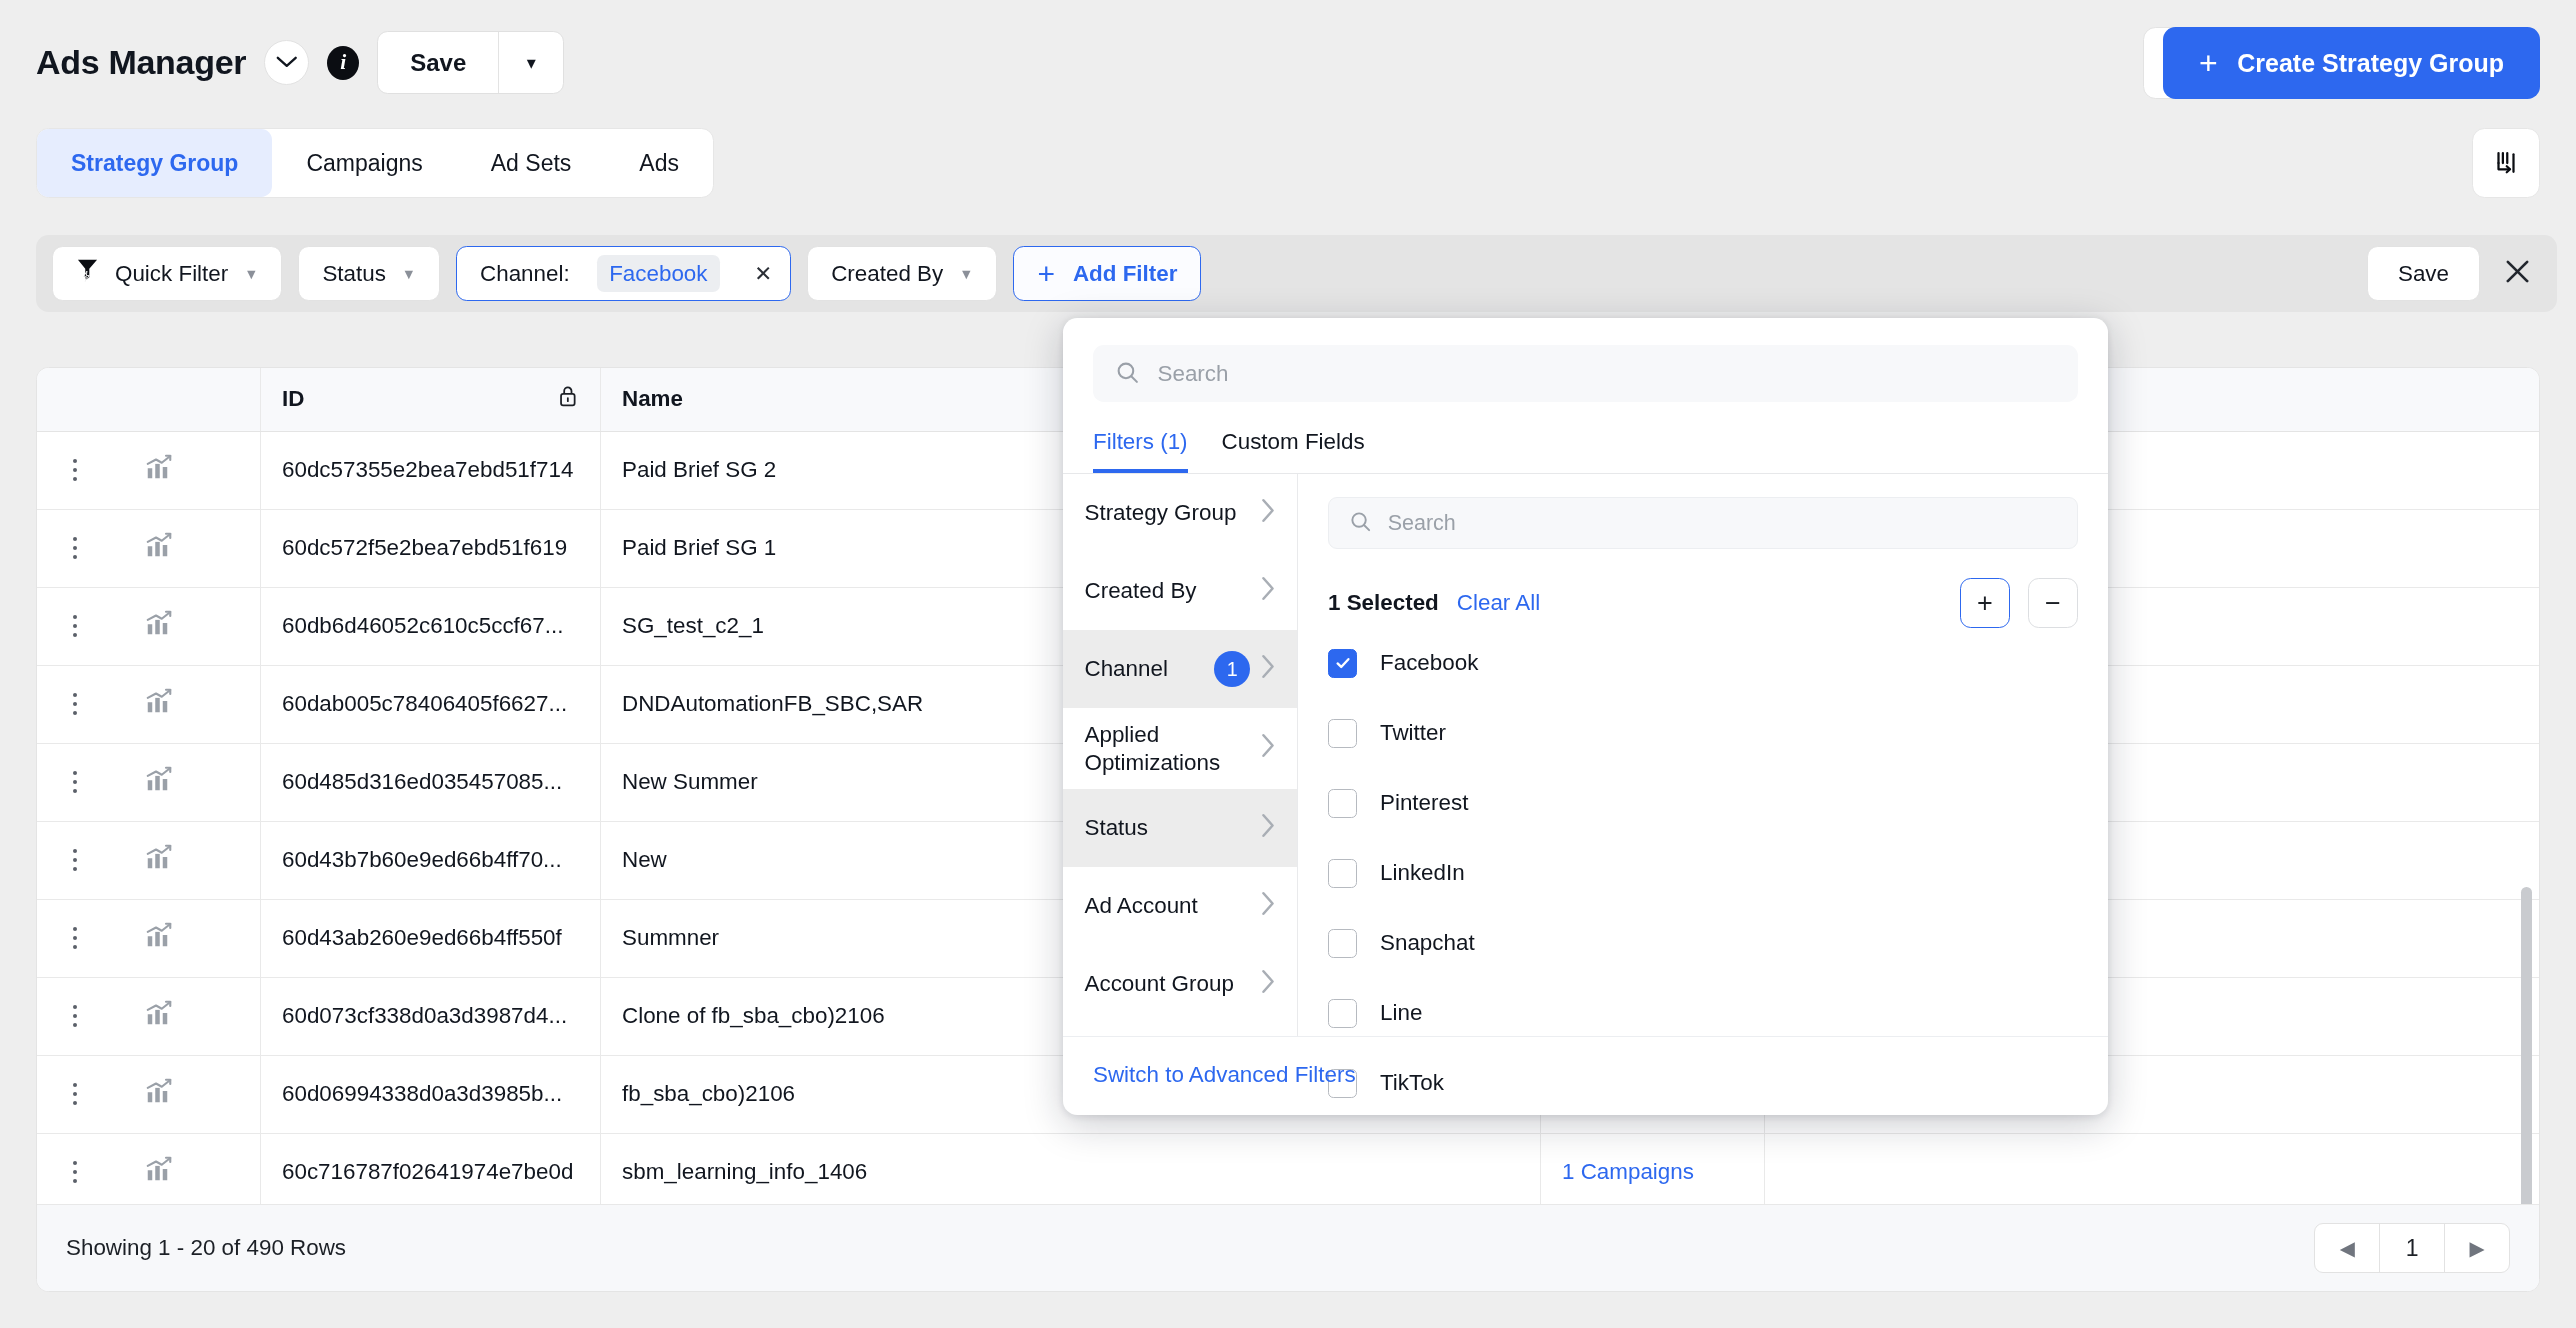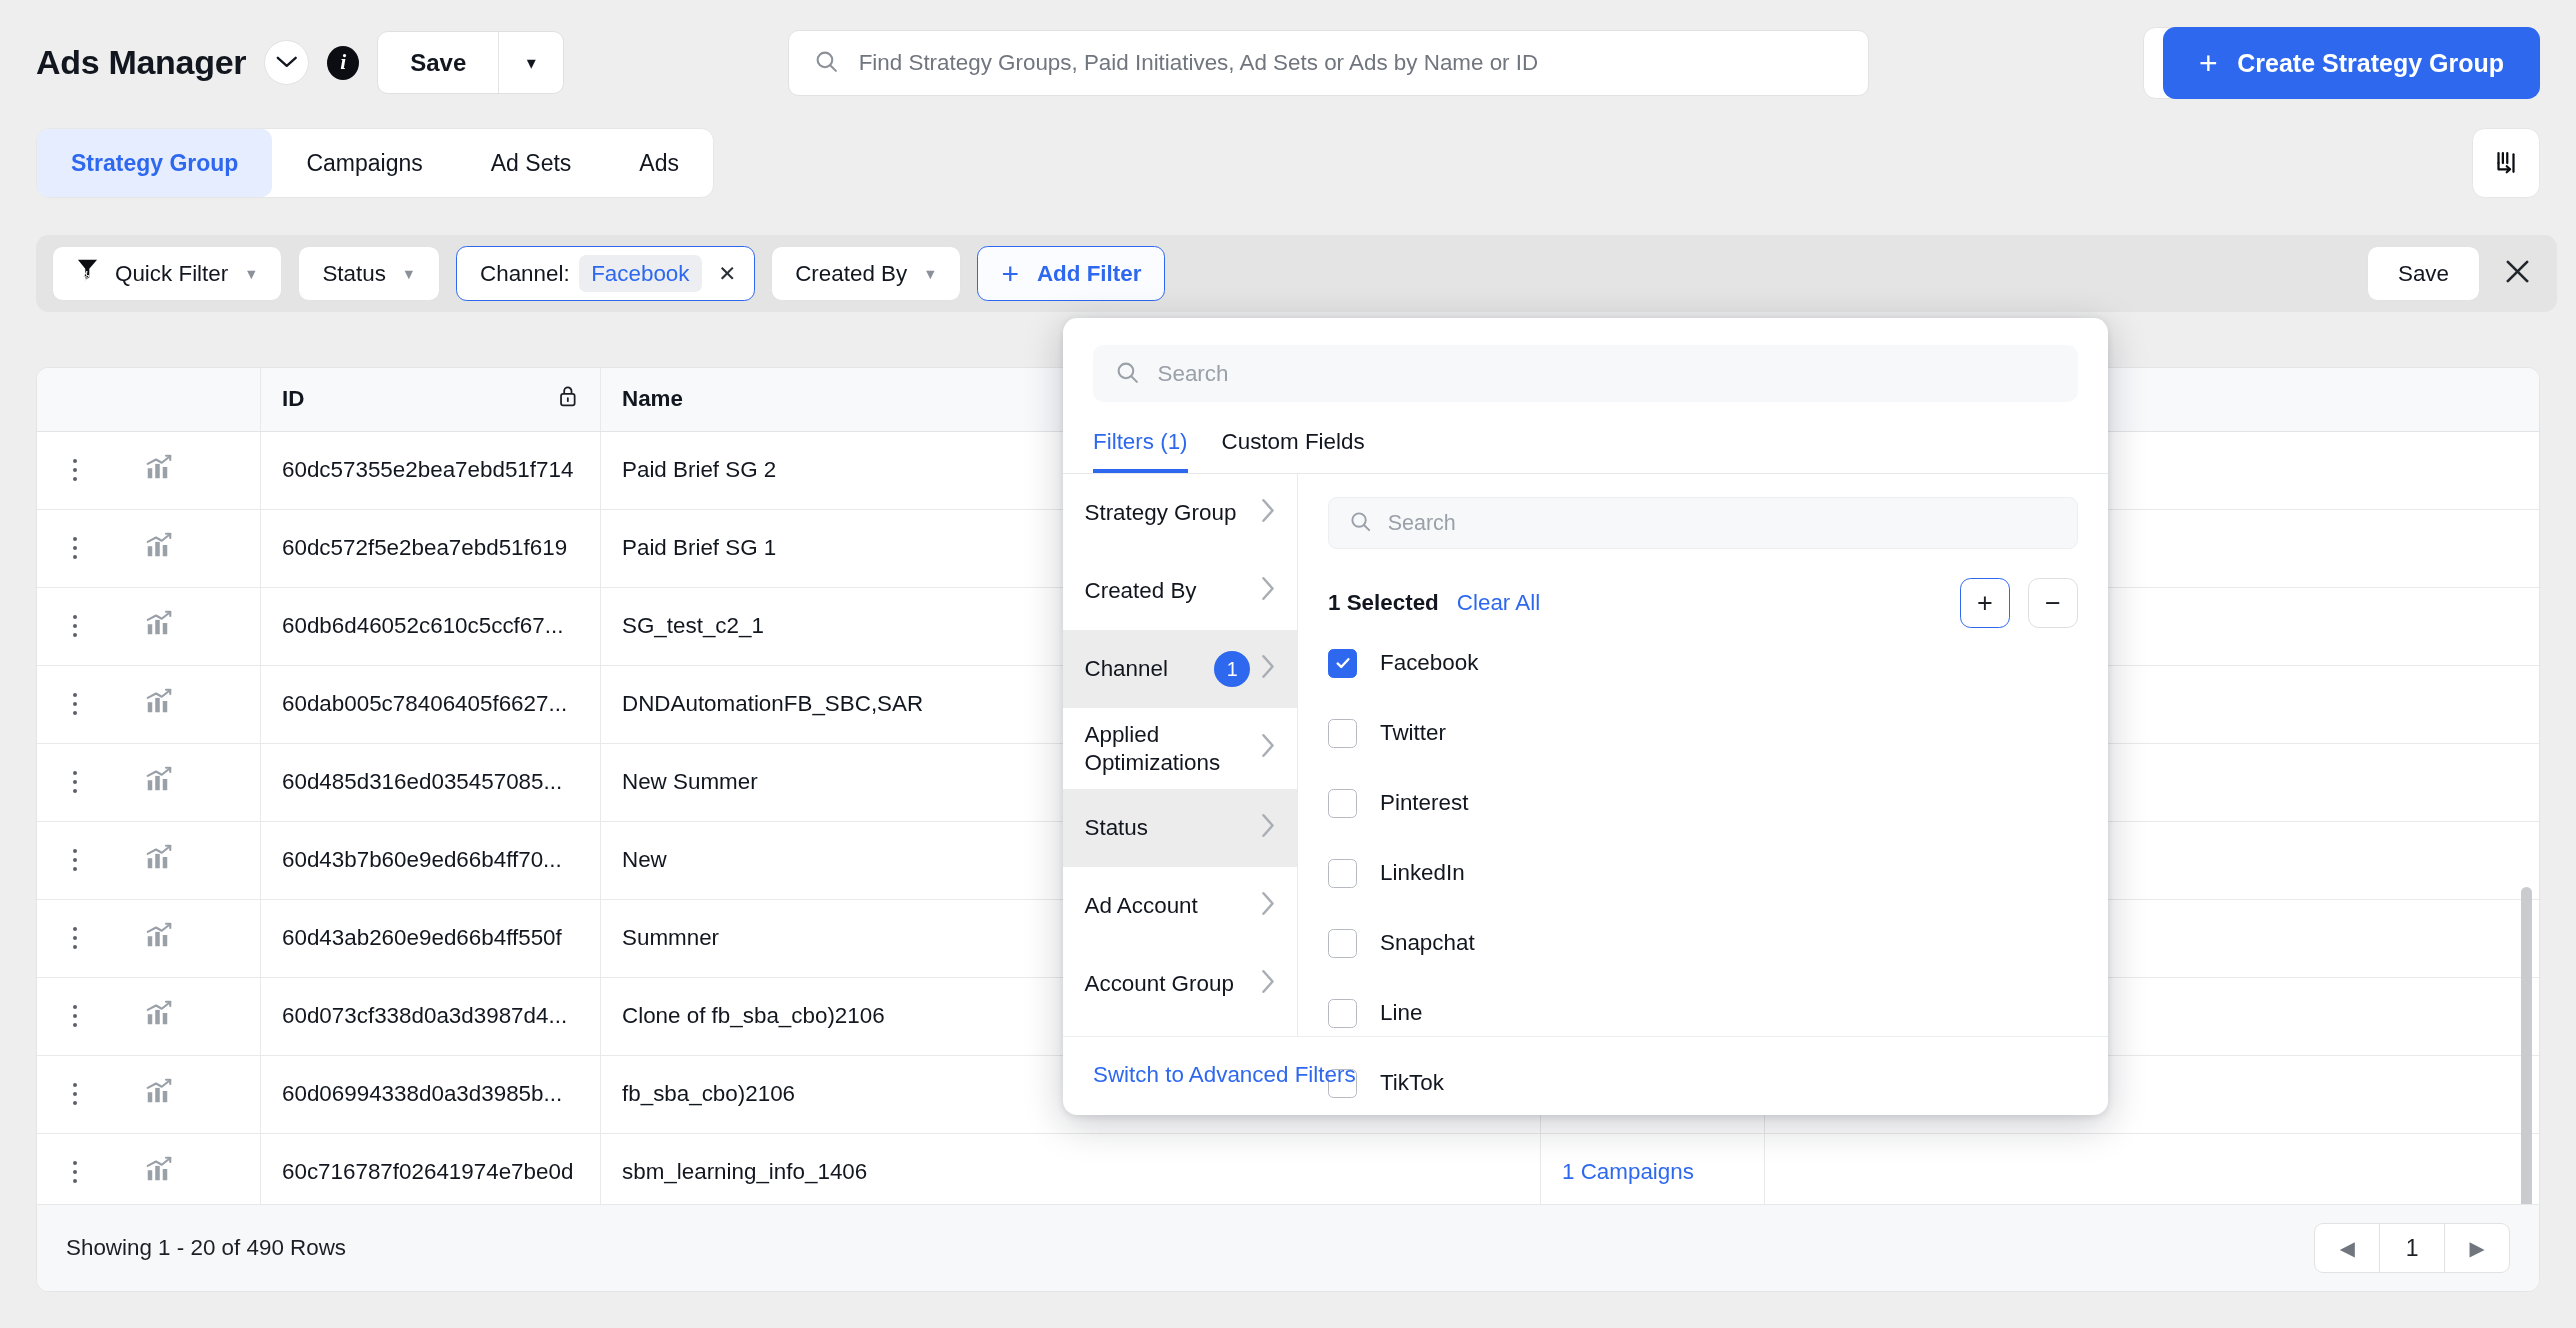--- a/index.html
+++ b/index.html
@@ -92,21 +92,21 @@
     background: #e4e4e4; border-radius: 12.5px;
     display: flex; align-items: center; padding: 0 16px; gap: 16px;
   }
   .fchip {
     height: 55px; background: #fff; border: 0.9px solid #e2e2e2; border-radius: 10.7px;
     display: flex; align-items: center; gap: 16px; padding: 0 23px;
     font-size: 22.4px; color: #11161f;
   }
   .fchip .tri { color: #8b9099; font-size: 14.3px; }
   .fchip.selected {
-    border: 1.8px solid #2d68ef; gap: 9px; padding: 0 18px 0 23px;
+    border: 1.8px solid #2d68ef; gap: 27px; padding: 0 18px 0 23px;
   }
   .fchip .pillval {
     background: #eceef1; color: #2d68ef; border-radius: 7.2px;
     padding: 5.4px 12.5px; font-size: 22.4px;
   }
   .fchip .xmark { color: #2b2f36; font-size: 21.5px; margin-left: 7.2px; }
   .fchip.addfilter {
     border: 1.8px solid #2d68ef; background: #fbfcff; color: #2d68ef; font-weight: 700;
     gap: 18px;
   }
@@ -251,29 +251,20 @@
       </div>
       <div class="info-dot">i</div>
     </div>
 
     <div class="save-split">
       <div class="lbl">Save</div>
       <div class="div"></div>
       <div class="caret">▾</div>
     </div>
 
-    <div class="globalsearch">
-      <span>
-        <svg width="25" height="25" viewBox="0 0 24 24">
-            <circle cx="10.5" cy="10.5" r="7" stroke="#8b9099" stroke-width="2" fill="none"></circle>
-            <line x1="15.6" y1="15.6" x2="21" y2="21" stroke="#8b9099" stroke-width="2" stroke-linecap="round"></line>
-          </svg>
-      </span>
-      <input type="text" placeholder="Find Strategy Groups, Paid Initiatives, Ad Sets or Ads by Name or ID" style="">
-    </div>
 
     <div class="refresh-btn">
       <svg width="30" height="30" viewBox="0 0 24 24">
         <path d="M20 5.5 V11 H14.6" stroke="#0b0d12" stroke-width="2" fill="none" stroke-linecap="round" stroke-linejoin="round"></path>
         <path d="M19.4 11A7.6 7.6 0 1 0 18 16.4" stroke="#0b0d12" stroke-width="2" fill="none" stroke-linecap="round"></path>
       </svg>
     </div>
 
     <div class="create-btn">
       <span style="font-size:32px;font-weight:400;">+</span>

